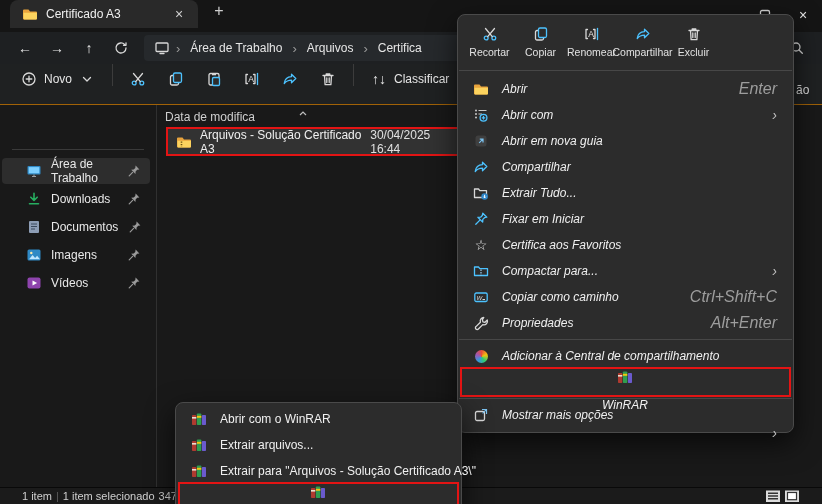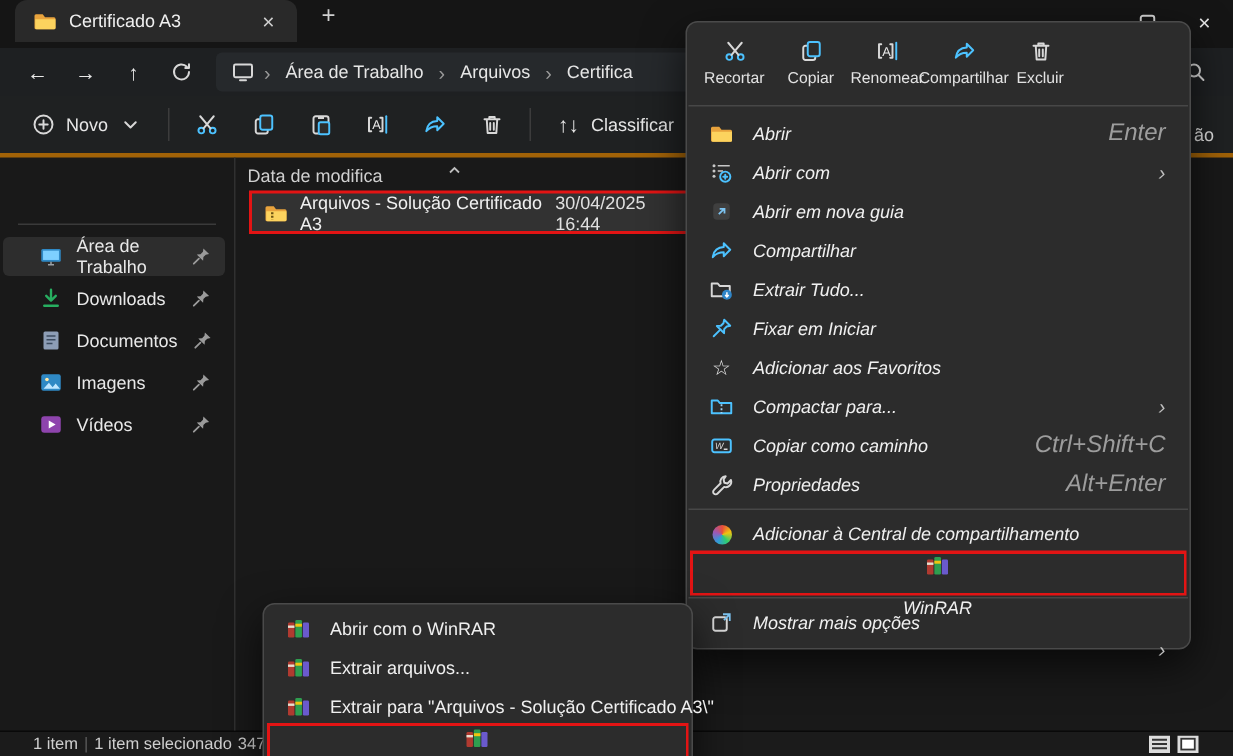--- a/index.html
+++ b/index.html
@@ -24,22 +24,22 @@
   .nav-btn { width:30px; height:28px; display:flex; align-items:center; justify-content:center;
              font-size:15px; color:#e8e8e8; border-radius:4px; }
   .nav-btn.disabled { color:#646464; }
   .breadcrumb { flex:1; height:26px; margin-left:6px; background:#26292c; border-radius:4px;
                 display:flex; align-items:center; gap:4px; padding:0 10px; overflow:hidden; white-space:nowrap; }
   .crumb { color:#e6e6e6; font-size:12px; padding:1px 4px; border-radius:3px; }
   .crumb-chev { color:#9a9a9a; font-size:13px; padding:0 2px; }
   .search-btn { width:30px; height:26px; margin-left:6px; display:flex; align-items:center; justify-content:center; border-radius:4px; }
 
   
-  .toolbar { height:41px; background:#1f2122; border-bottom:3px solid #a16207;
-             display:flex; align-items:center; padding:0 12px; }
+  .toolbar { height:41px; background:#1f2122; border-bottom:1px solid #a16207;
+             display:flex; align-items:flex-start; padding:0 12px; }
   .tb-btn { height:30px; display:flex; align-items:center; gap:7px; padding:0 9px; border-radius:4px; color:#e6e6e6; }
   .tb-ico { width:34px; height:30px; display:flex; align-items:center; justify-content:center; border-radius:4px; }
   .tb-sep { width:1px; height:22px; background:#3c3c3c; margin:0 8px; }
   .frag { position:absolute; left:796px; top:83px; color:#dcdcdc; font-size:12px; z-index:5; }
 
   
   .main { display:flex; height:382px; }
   .sidebar { width:157px; border-right:1px solid #303030; padding-top:44px; position:relative; }
   .side-divider { height:1px; background:#3a3a3a; margin:0 12px 8px 12px; }
   .side-item { height:26px; margin:0 6px 2px 2px; display:flex; align-items:center; gap:9px;
@@ -499,21 +499,21 @@
               <path d="M9.8 2.2l4 4-2.3.5-1.7 1.7-.1 2.7-2.4-2.4-2.4-2.4 2.7-.1 1.7-1.7z" fill="none" stroke="#4cc2ff" stroke-width="1.3" stroke-linecap="round" stroke-linejoin="round"></path>
               <path d="M6.9 9.1L2.8 13.2" fill="none" stroke="#4cc2ff" stroke-width="1.3" stroke-linecap="round" stroke-linejoin="round"></path>
             </svg>
           </span>
           <span class="mi-label">Fixar em Iniciar</span>
         </div>
         <div class="mi">
           <span class="icon16">
             <span class="txt-ico star-glyph">☆</span>
           </span>
-          <span class="mi-label">Adicionar aos Favoritos</span>
+          <span class="mi-label">Certifica aos Favoritos</span>
         </div>
         <div class="mi">
           <span class="icon16">
             <svg width="16" height="16" viewBox="0 0 16 16">
               <path d="M1.5 4h4l1.3 1.6h7.7v6.9h-13z" fill="none" stroke="#4cc2ff" stroke-width="1.3" stroke-linecap="round" stroke-linejoin="round"></path>
               <path d="M8 6.5v6" stroke="#9fd1f2" stroke-width="1.2" stroke-dasharray="1.4 1.2"></path>
             </svg>
           </span>
           <span class="mi-label">Compactar para...</span>
           <span class="mi-arrow">›</span>

